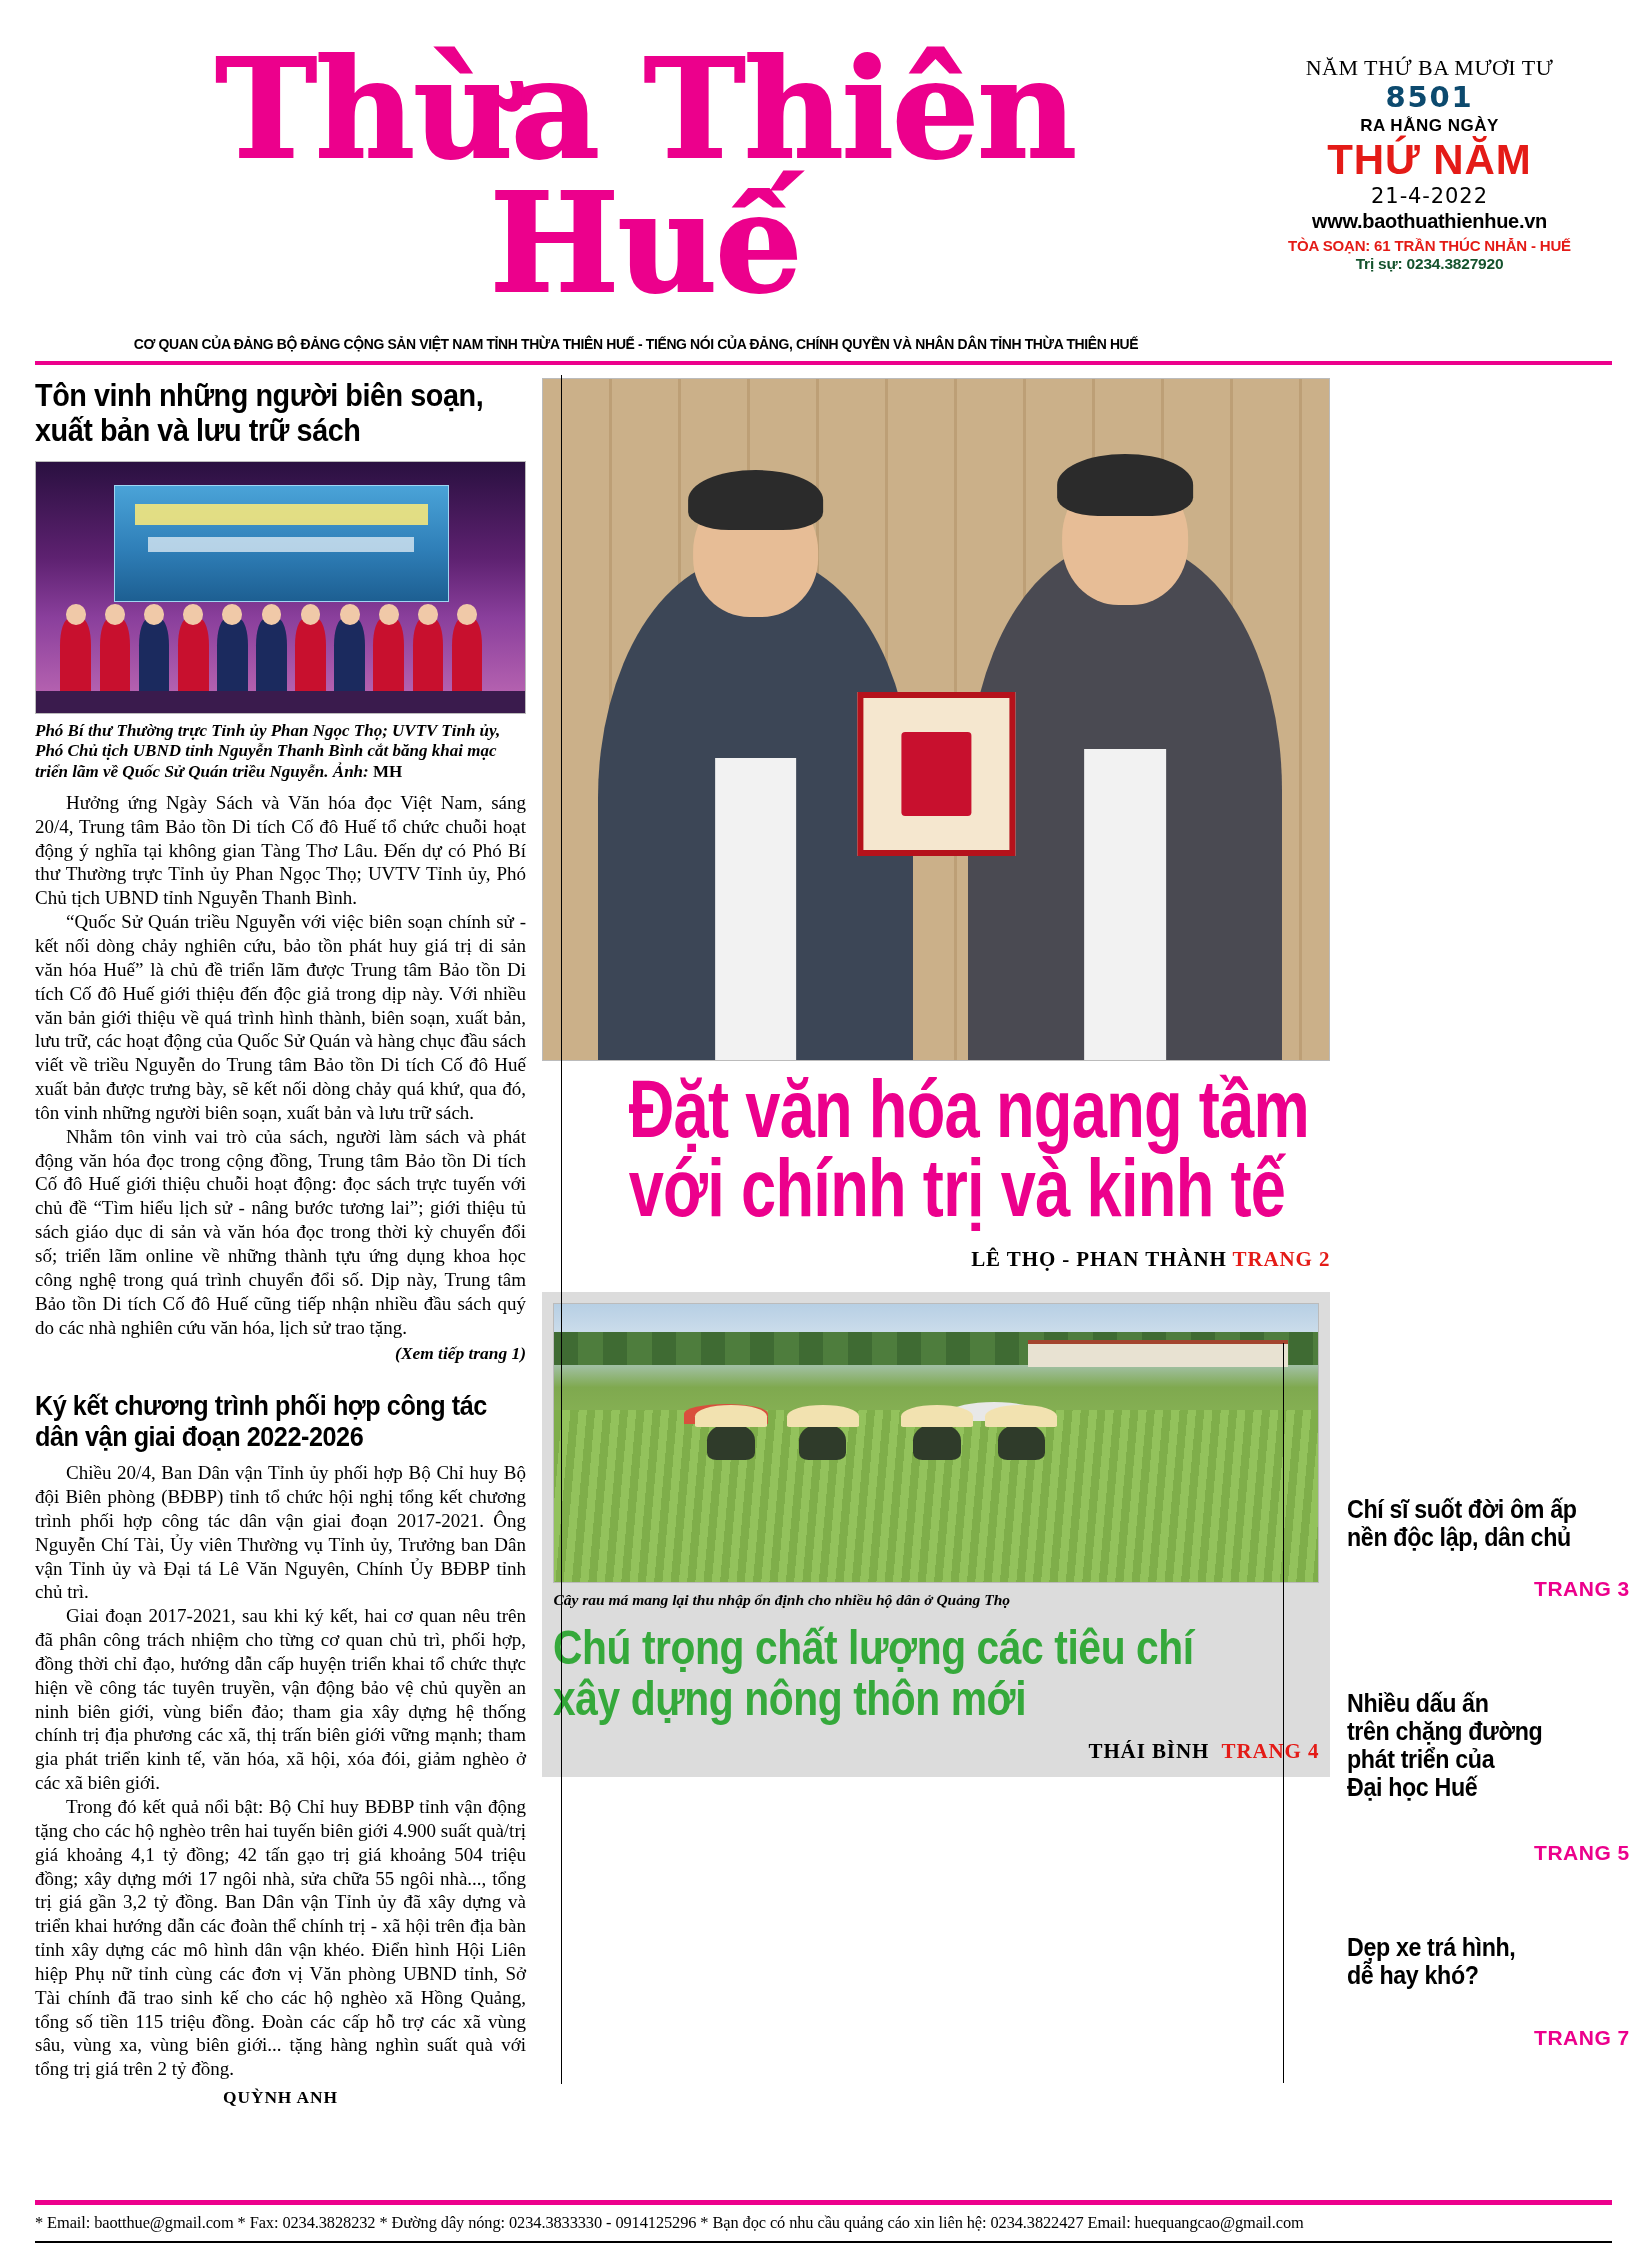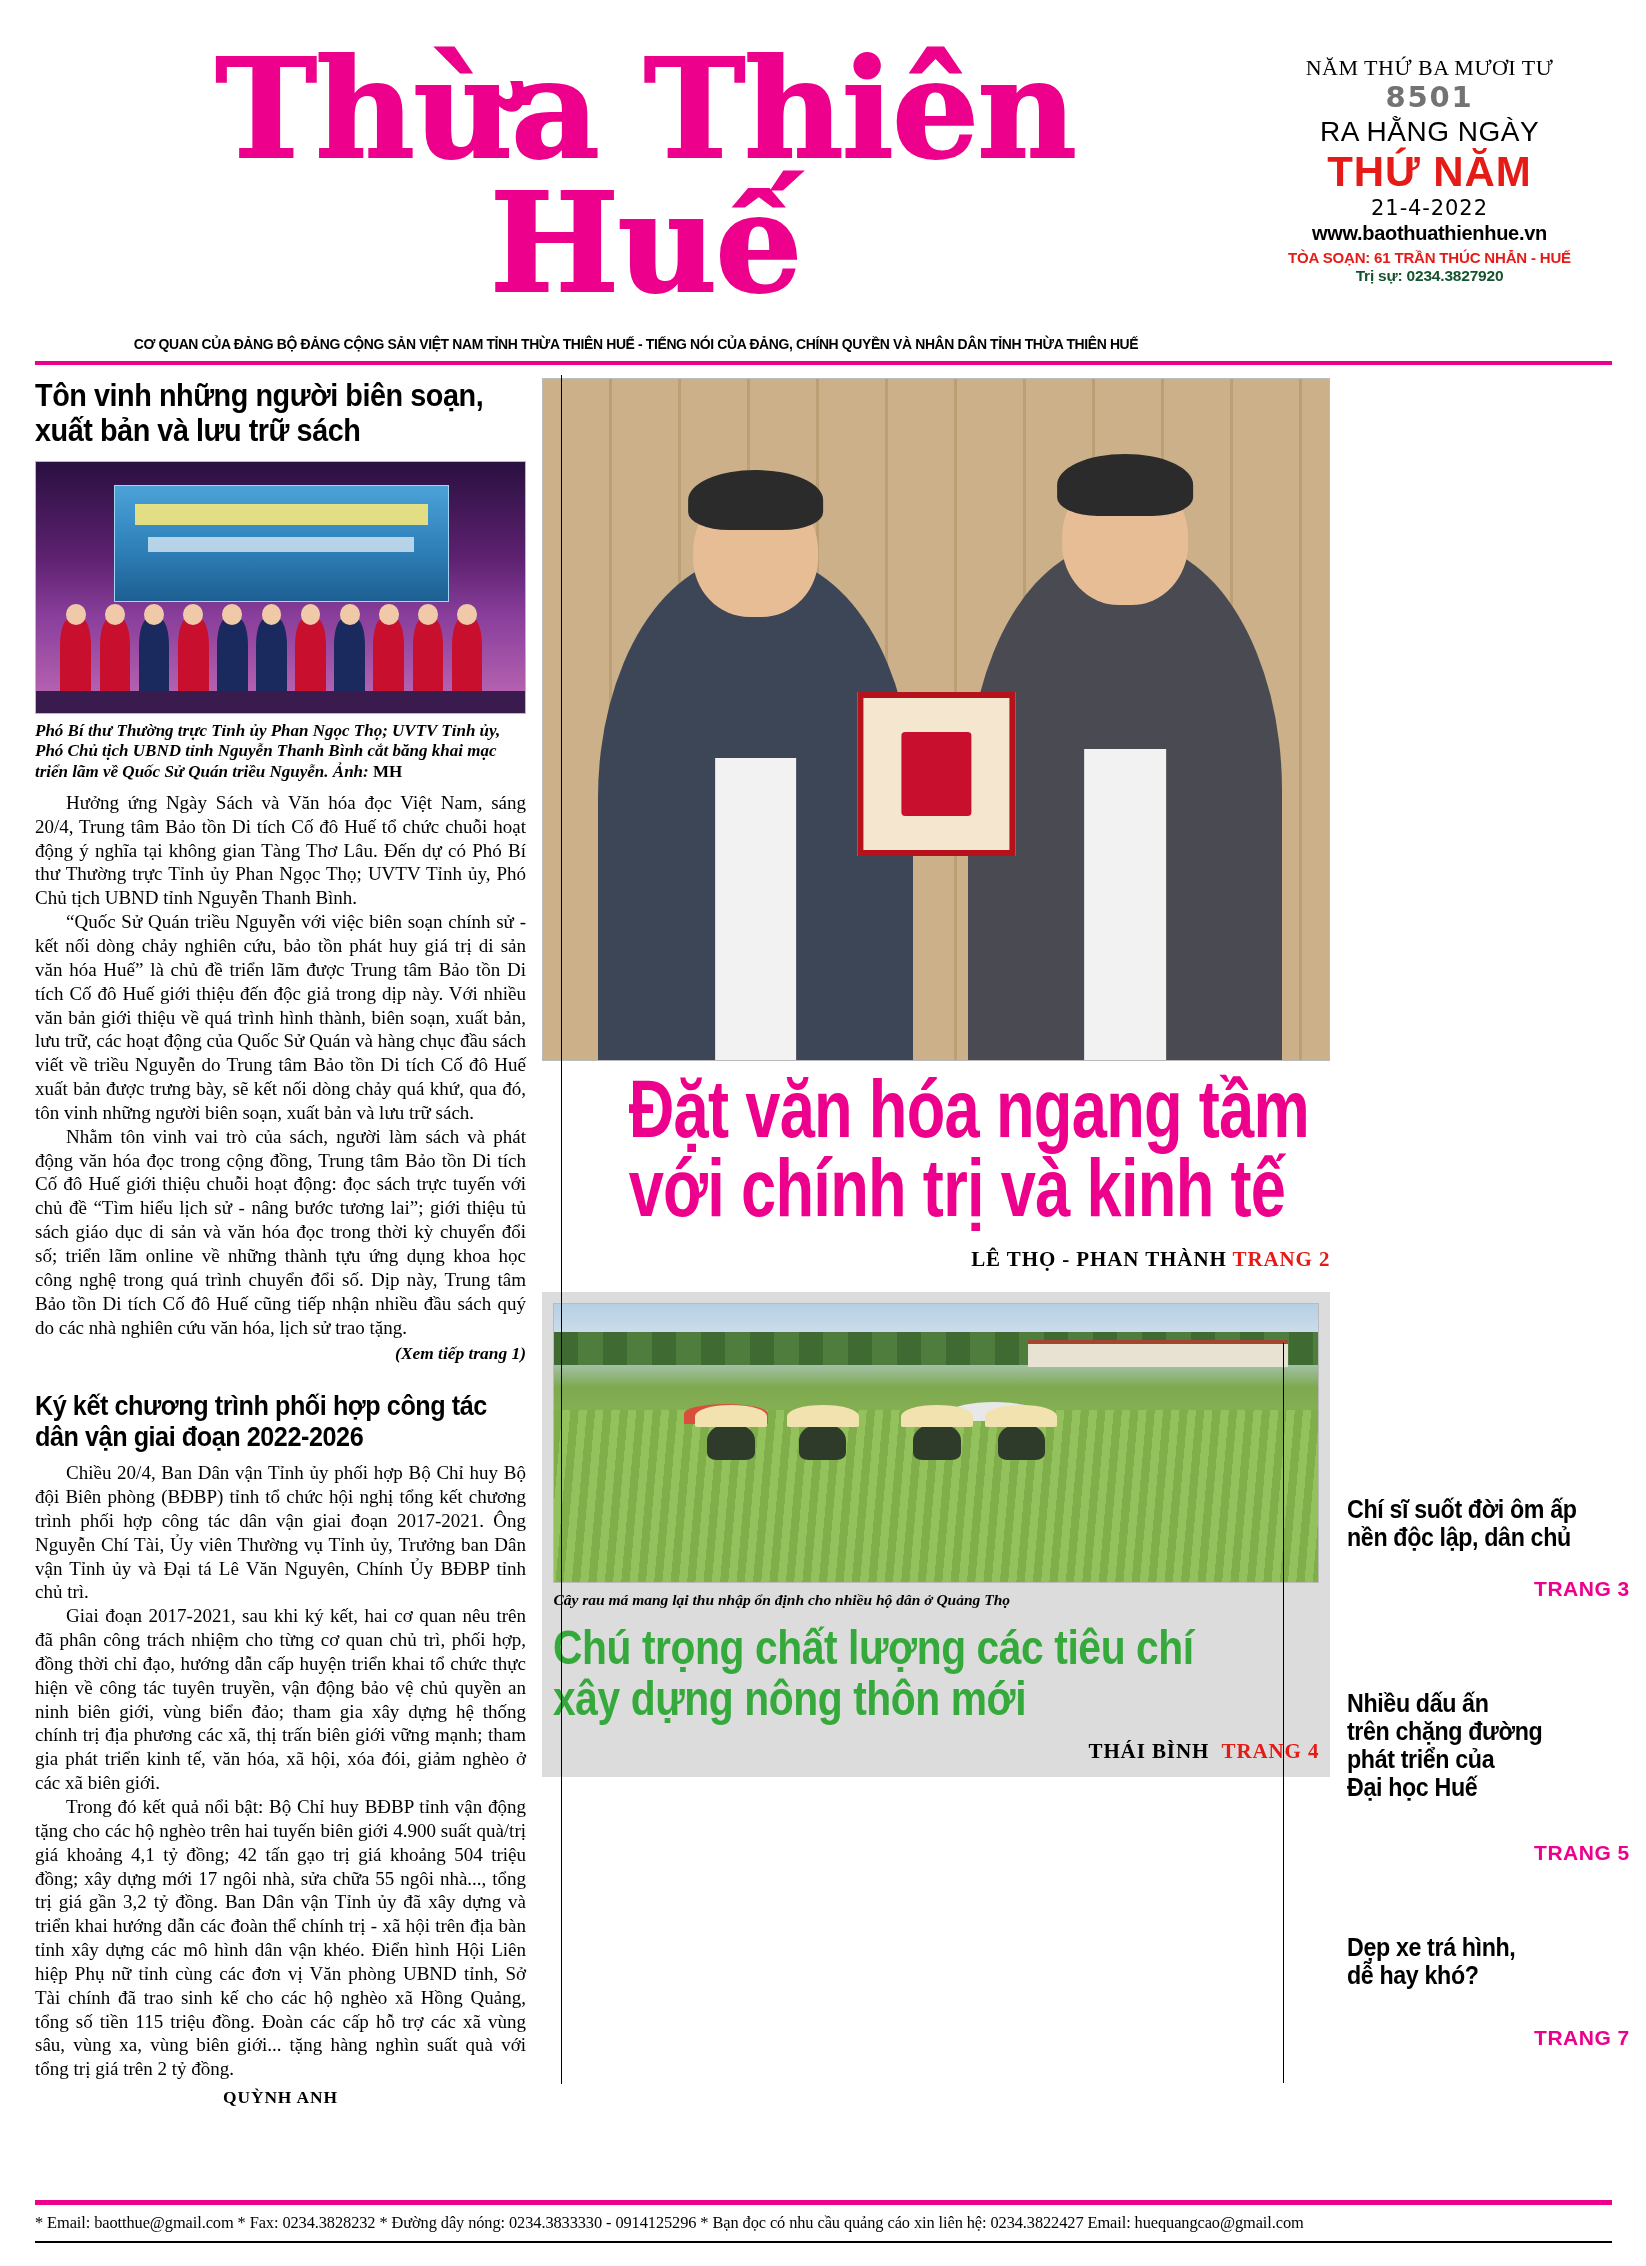--- a/index.html
+++ b/index.html
@@ -7,22 +7,22 @@
   .page{width:1647px;height:2267px;position:relative;box-sizing:border-box;padding:0 35px;}
 
   
   .masthead{display:flex;align-items:flex-start;justify-content:space-between;padding-top:42px;}
   .mast-left{flex:0 0 1202px;}
   .mast-title{font-family:"DejaVu Serif",serif;font-weight:bold;color:#EC008C;font-size:137px;line-height:0.98;letter-spacing:-1.8px;text-align:center;margin:0;padding-left:18.3px;
     -webkit-text-stroke:1.8px #EC008C;}
   .mast-tagline{font-family:"Liberation Sans",sans-serif;font-weight:bold;font-size:15px;letter-spacing:-0.4px;text-align:center;margin-top:24px;transform:scaleX(0.93);transform-origin:center;white-space:nowrap;}
   .mast-right{flex:0 0 365px;text-align:center;padding-top:12.8px;}
   .mr-year{font-family:"Liberation Serif",serif;font-size:22px;letter-spacing:0.5px;}
-  .mr-num{font-family:"DejaVu Sans",sans-serif;font-weight:bold;font-size:29px;color:#737373;letter-spacing:1.8px;line-height:1.15;}
-  .mr-daily{font-family:"Liberation Sans",sans-serif;font-weight:normal;font-size:28px;letter-spacing:0.5px;margin-top:1.8px;}
+  .mr-num{font-family:"DejaVu Sans",sans-serif;font-weight:bold;font-size:29px;color:#0c4a6e;letter-spacing:1.8px;line-height:1.15;}
+  .mr-daily{font-family:"Liberation Sans",sans-serif;font-weight:bold;font-size:17px;letter-spacing:0.5px;margin-top:1.8px;}
   .mr-weekday{font-family:"Liberation Sans",sans-serif;font-weight:bold;font-size:42px;color:#E41B17;line-height:1.05;margin-top:1.8px;letter-spacing:0.9px;}
   .mr-date{font-family:"DejaVu Sans",sans-serif;font-size:21px;letter-spacing:0.9px;margin-top:1.8px;}
   .mr-web{font-family:"Liberation Sans",sans-serif;font-weight:bold;font-size:20px;letter-spacing:-0.3px;margin-top:2.7px;}
   .mr-addr{font-family:"Liberation Sans",sans-serif;font-weight:bold;font-size:15.5px;color:#E41B17;margin-top:3.7px;letter-spacing:-0.2px;transform:scaleX(0.97);}
   .mr-tel{font-family:"Liberation Sans",sans-serif;font-weight:bold;font-size:15.5px;color:#14532d;letter-spacing:-0.2px;}
 
   .rule-pink{height:4.6px;background:#EC008C;margin-top:9.1px;}
 
   
   .grid{display:flex;gap:16.4px;margin-top:12.8px;}

